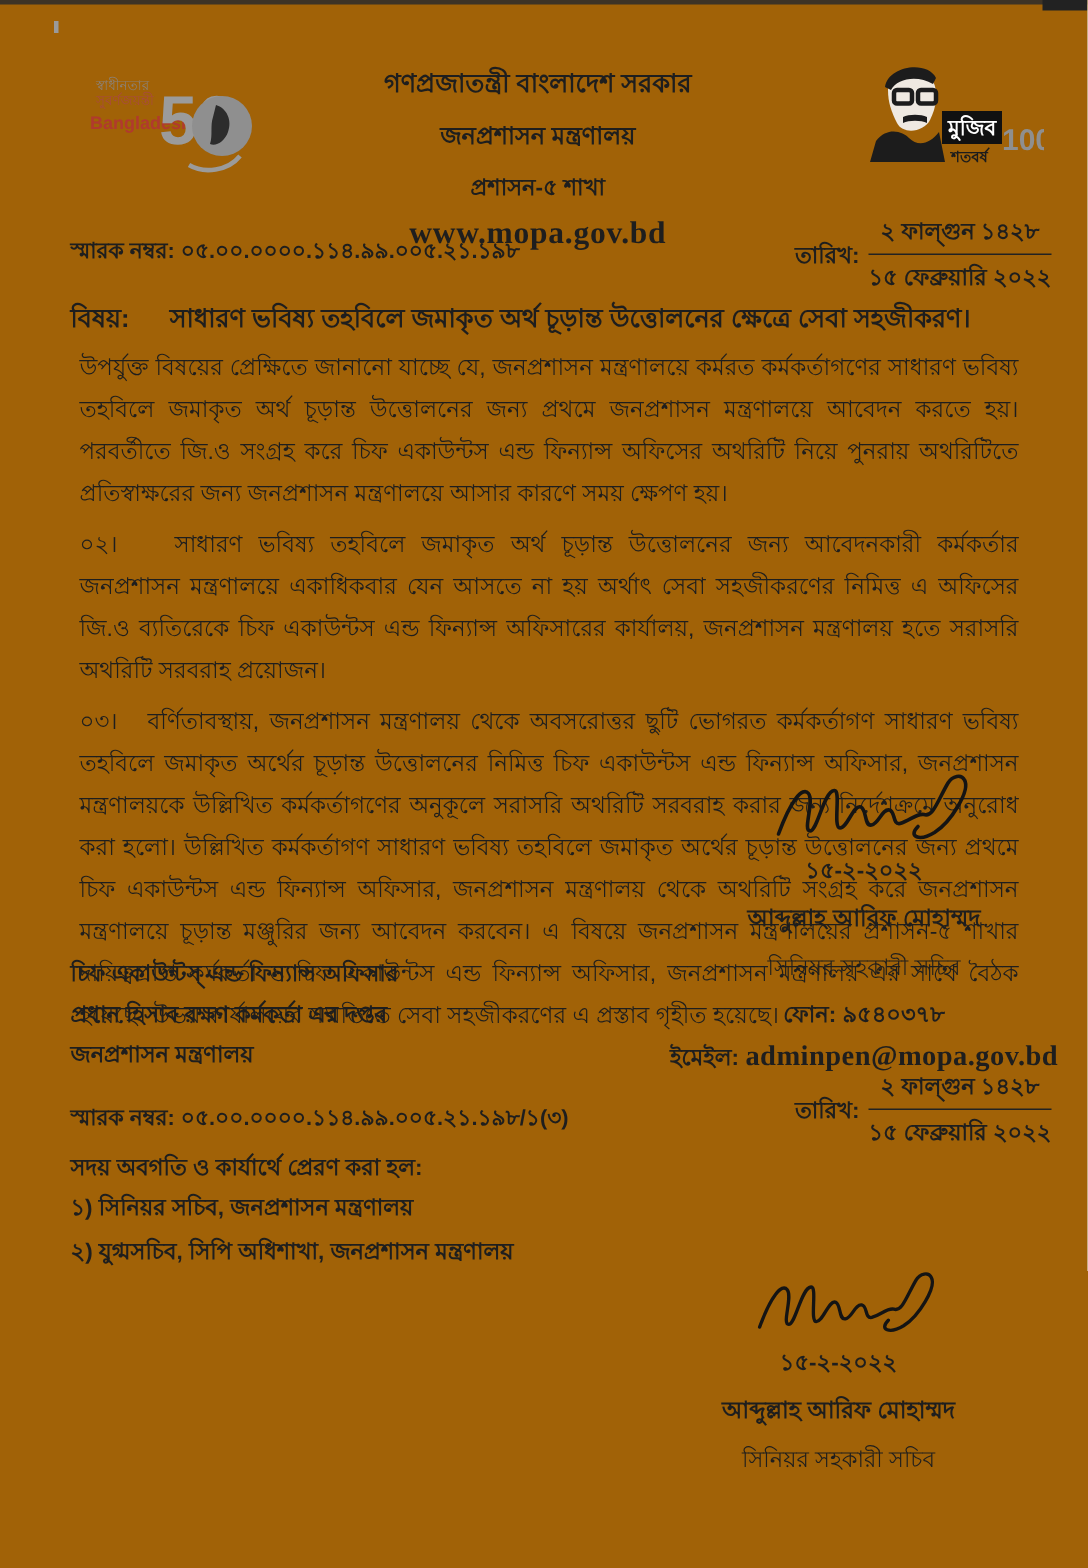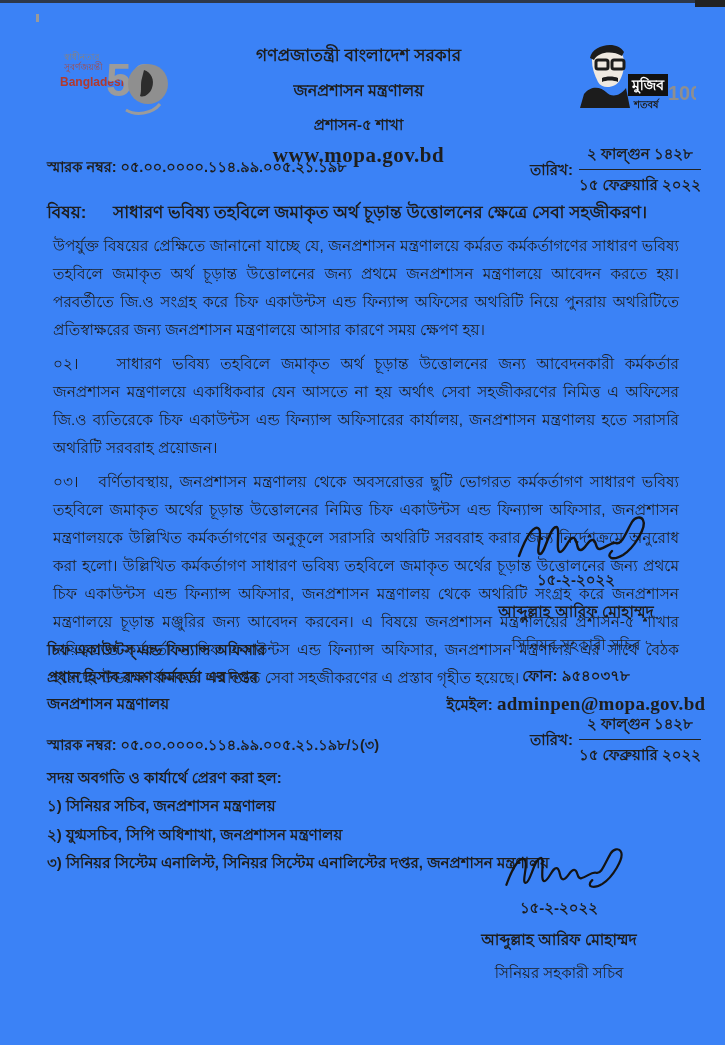--- a/index.html
+++ b/index.html
@@ -1,21 +1,21 @@
 <!DOCTYPE html>
 <html lang="bn"><head>
 <meta charset="utf-8">
 <style>
   * { margin:0; padding:0; box-sizing:border-box; }
   html,body { background:#e9e9e9; }
   .page {
     position:relative;
     width:725px; height:1045px;
     margin:0 auto;
-    background:#3b82f6;
+    background:#a16207;
     color:#1e1e1e;
     font-family:"Liberation Sans","DejaVu Sans",sans-serif;
     overflow:hidden;
   }
   
   .scan-strip { position:absolute; top:0; left:0; width:100%; height:3px; background:#2b2b2b; opacity:.85; }
   .scan-strip-right { position:absolute; top:0; right:0; width:30px; height:7px; background:#222; }
   .scan-dot { position:absolute; top:14px; left:36px; width:3px; height:8px; background:#9a9a9a; }
 
   
@@ -166,21 +166,20 @@
     <span class="date-stack">
       <span class="date-top">২ ফাল্গুন ১৪২৮</span>
       <span class="date-bottom">১৫ ফেব্রুয়ারি ২০২২</span>
     </span>
   </div>
 
   <div class="cc-heading">সদয় অবগতি ও কার্যার্থে প্রেরণ করা হল:</div>
   <div class="cc-list">
     <div>১) সিনিয়র সচিব, জনপ্রশাসন মন্ত্রণালয়</div>
     <div>২) যুগ্মসচিব, সিপি অধিশাখা, জনপ্রশাসন মন্ত্রণালয়</div>
-    <div>৩) সিনিয়র সিস্টেম এনালিস্ট, সিনিয়র সিস্টেম এনালিস্টের দপ্তর, জনপ্রশাসন মন্ত্রণালয়</div>
   </div>
 
   <div class="sig2">
     <svg class="sig-svg" width="140" height="48" viewBox="0 0 150 52">
       <path d="M18 42 C26 20 34 10 38 15 C42 20 34 40 39 40 C44 40 48 14 55 13 C60 12 54 38 59 38 C64 38 68 22 73 24 C77 26 75 37 80 36 C85 35 87 25 92 26 C96 27 94 36 99 35 C106 33 110 28 115 29 C121 31 124 20 131 8 C134 3 140 2 142 6 C146 13 133 34 122 41 C112 47 104 44 111 37" stroke="#141414" fill="none" stroke-width="2.4" stroke-linecap="round"></path>
     </svg>
     <div class="sig-date">১৫-২-২০২২</div>
     <div class="sig-name">আব্দুল্লাহ আরিফ মোহাম্মদ</div>
     <div class="sig-title">সিনিয়র সহকারী সচিব</div>
   </div>

